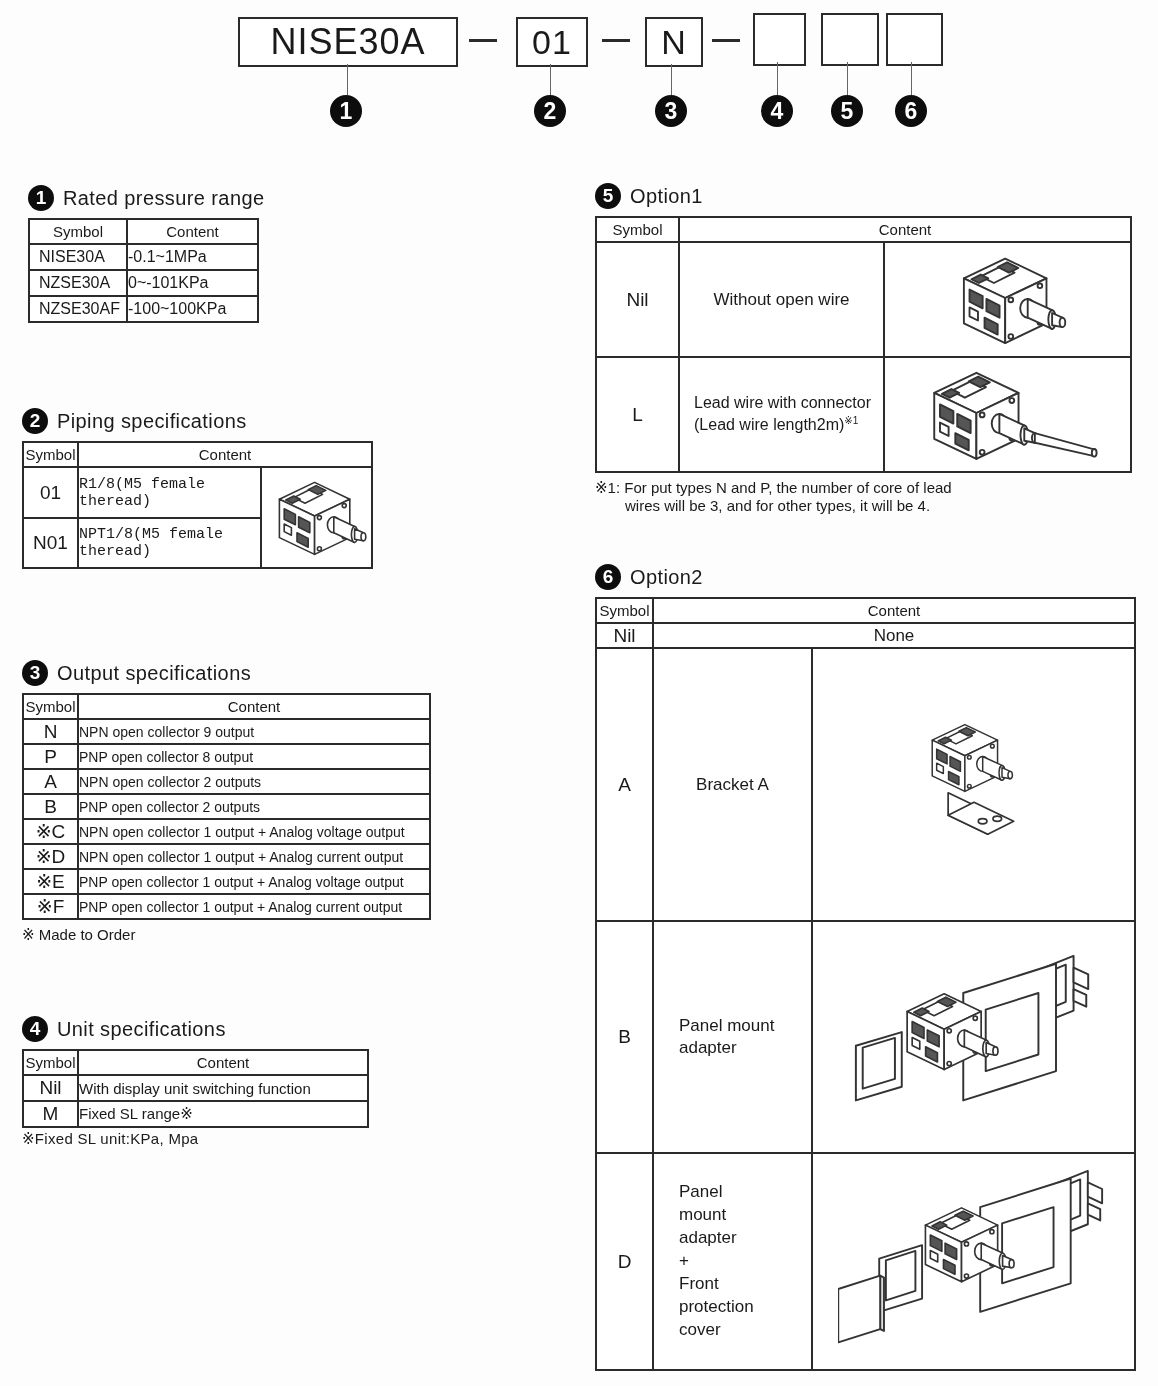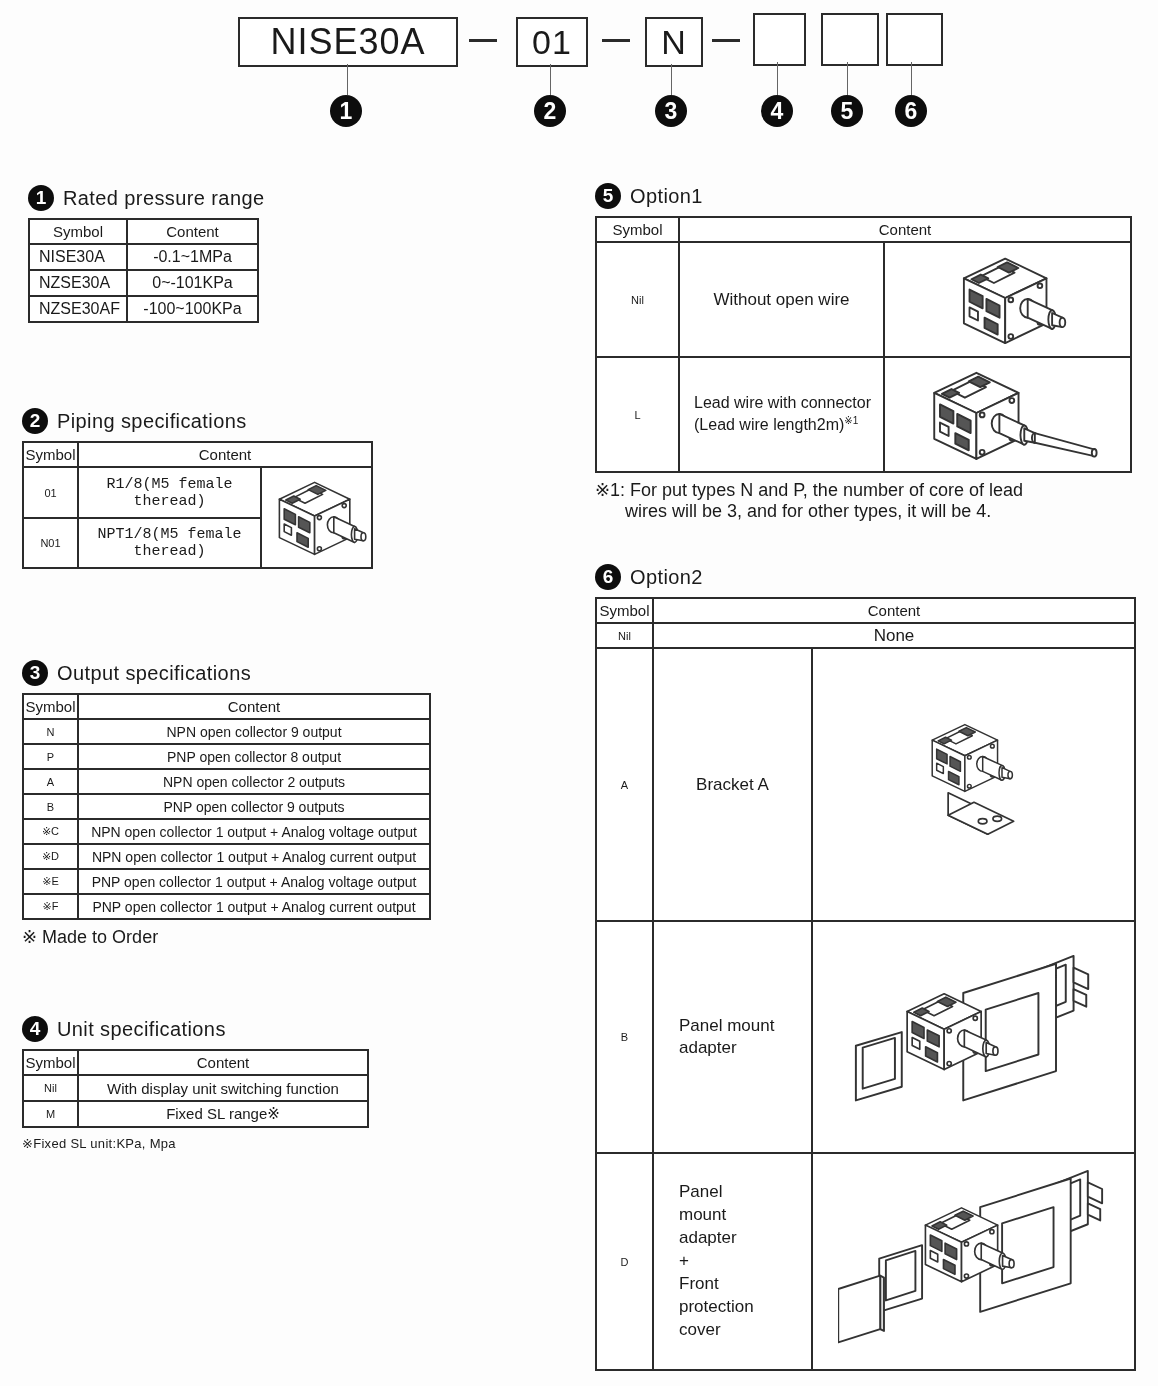--- a/index.html
+++ b/index.html
@@ -24,22 +24,22 @@
 
   
   .sec{position:absolute;}
   .sec-head{display:flex;align-items:center;gap:9px;margin-bottom:7px;}
   .sec-badge{width:26px;height:26px;font-size:19px;flex:0 0 auto;}
   .sec-title{font-size:20px;letter-spacing:.4px;}
 
   table.tbl{border-collapse:collapse;background:#fff;}
   .tbl th,.tbl td{border:2px solid #2b2b2b;font-weight:normal;padding:0;}
   .tbl th{font-size:15px;height:23px;text-align:center;}
-  .sym{text-align:center;font-size:11px;}
-  .val{font-size:15px;text-align:center;padding:2px 4px 2px 9px;border-radius:8px;}
+  .sym{text-align:center;font-size:19px;}
+  .val{font-size:15px;text-align:left;padding:2px 4px 2px 9px;border-radius:8px;}
   .img-cell{text-align:center;vertical-align:middle;}
 
   .t-rated td{height:24px;}
   .t-rated .sym{text-align:left;padding-left:9px;font-size:16px;}
   .t-rated .val{font-size:16px;}
 
   .t-piping .val{font-size:15px;font-family:Liberation Mono, monospace;}
   .t-output td{height:23px;}
   .t-output .val{font-size:14px;}
   .t-unit td{height:24px;}
@@ -48,23 +48,23 @@
   .t-op1 .val-c{text-align:center;font-size:17px;}
   .t-op1 .val-l{font-size:16px;padding-left:14px;line-height:1.4;}
   .t-op1 sup{font-size:10px;}
 
   .t-op2 .nilrow td{height:23px;}
   .t-op2 .val-c{text-align:center;font-size:17px;}
   .t-op2 .val-l{padding-left:25px;font-size:17px;}
   .block-b{width:132px;line-height:1.3;}
   .block-d{width:94px;line-height:1.35;white-space:pre-line;}
 
-  .fn{font-size:18px;margin-top:6px;}
+  .fn{font-size:15px;margin-top:6px;}
   .fn-indent{padding-left:30px;}
-  .fn-unit{font-size:13px;margin-top:8px;letter-spacing:.3px;}
+  .fn-unit{font-size:15px;margin-top:2px;letter-spacing:.3px;}
   .hidden-defs{position:absolute;width:0;height:0;overflow:hidden;}
 </style>
 </head>
 <body>
 
 <div class="page">
 
   <svg class="hidden-defs" aria-hidden="true">
     <defs>
       <symbol id="sym-sensor" viewBox="0 0 130 104">
@@ -240,21 +240,21 @@
       <tr>
             <td class="sym">P</td>
             <td class="val">PNP open collector 8 output</td>
           </tr>
       <tr>
             <td class="sym">A</td>
             <td class="val">NPN open collector 2 outputs</td>
           </tr>
       <tr>
             <td class="sym">B</td>
-            <td class="val">PNP open collector 9 outputs</td>
+            <td class="val">PNP open collector 2 outputs</td>
           </tr>
       <tr>
             <td class="sym">※C</td>
             <td class="val">NPN open collector 1 output + Analog voltage output</td>
           </tr>
       <tr>
             <td class="sym">※D</td>
             <td class="val">NPN open collector 1 output + Analog current output</td>
           </tr>
       <tr>

